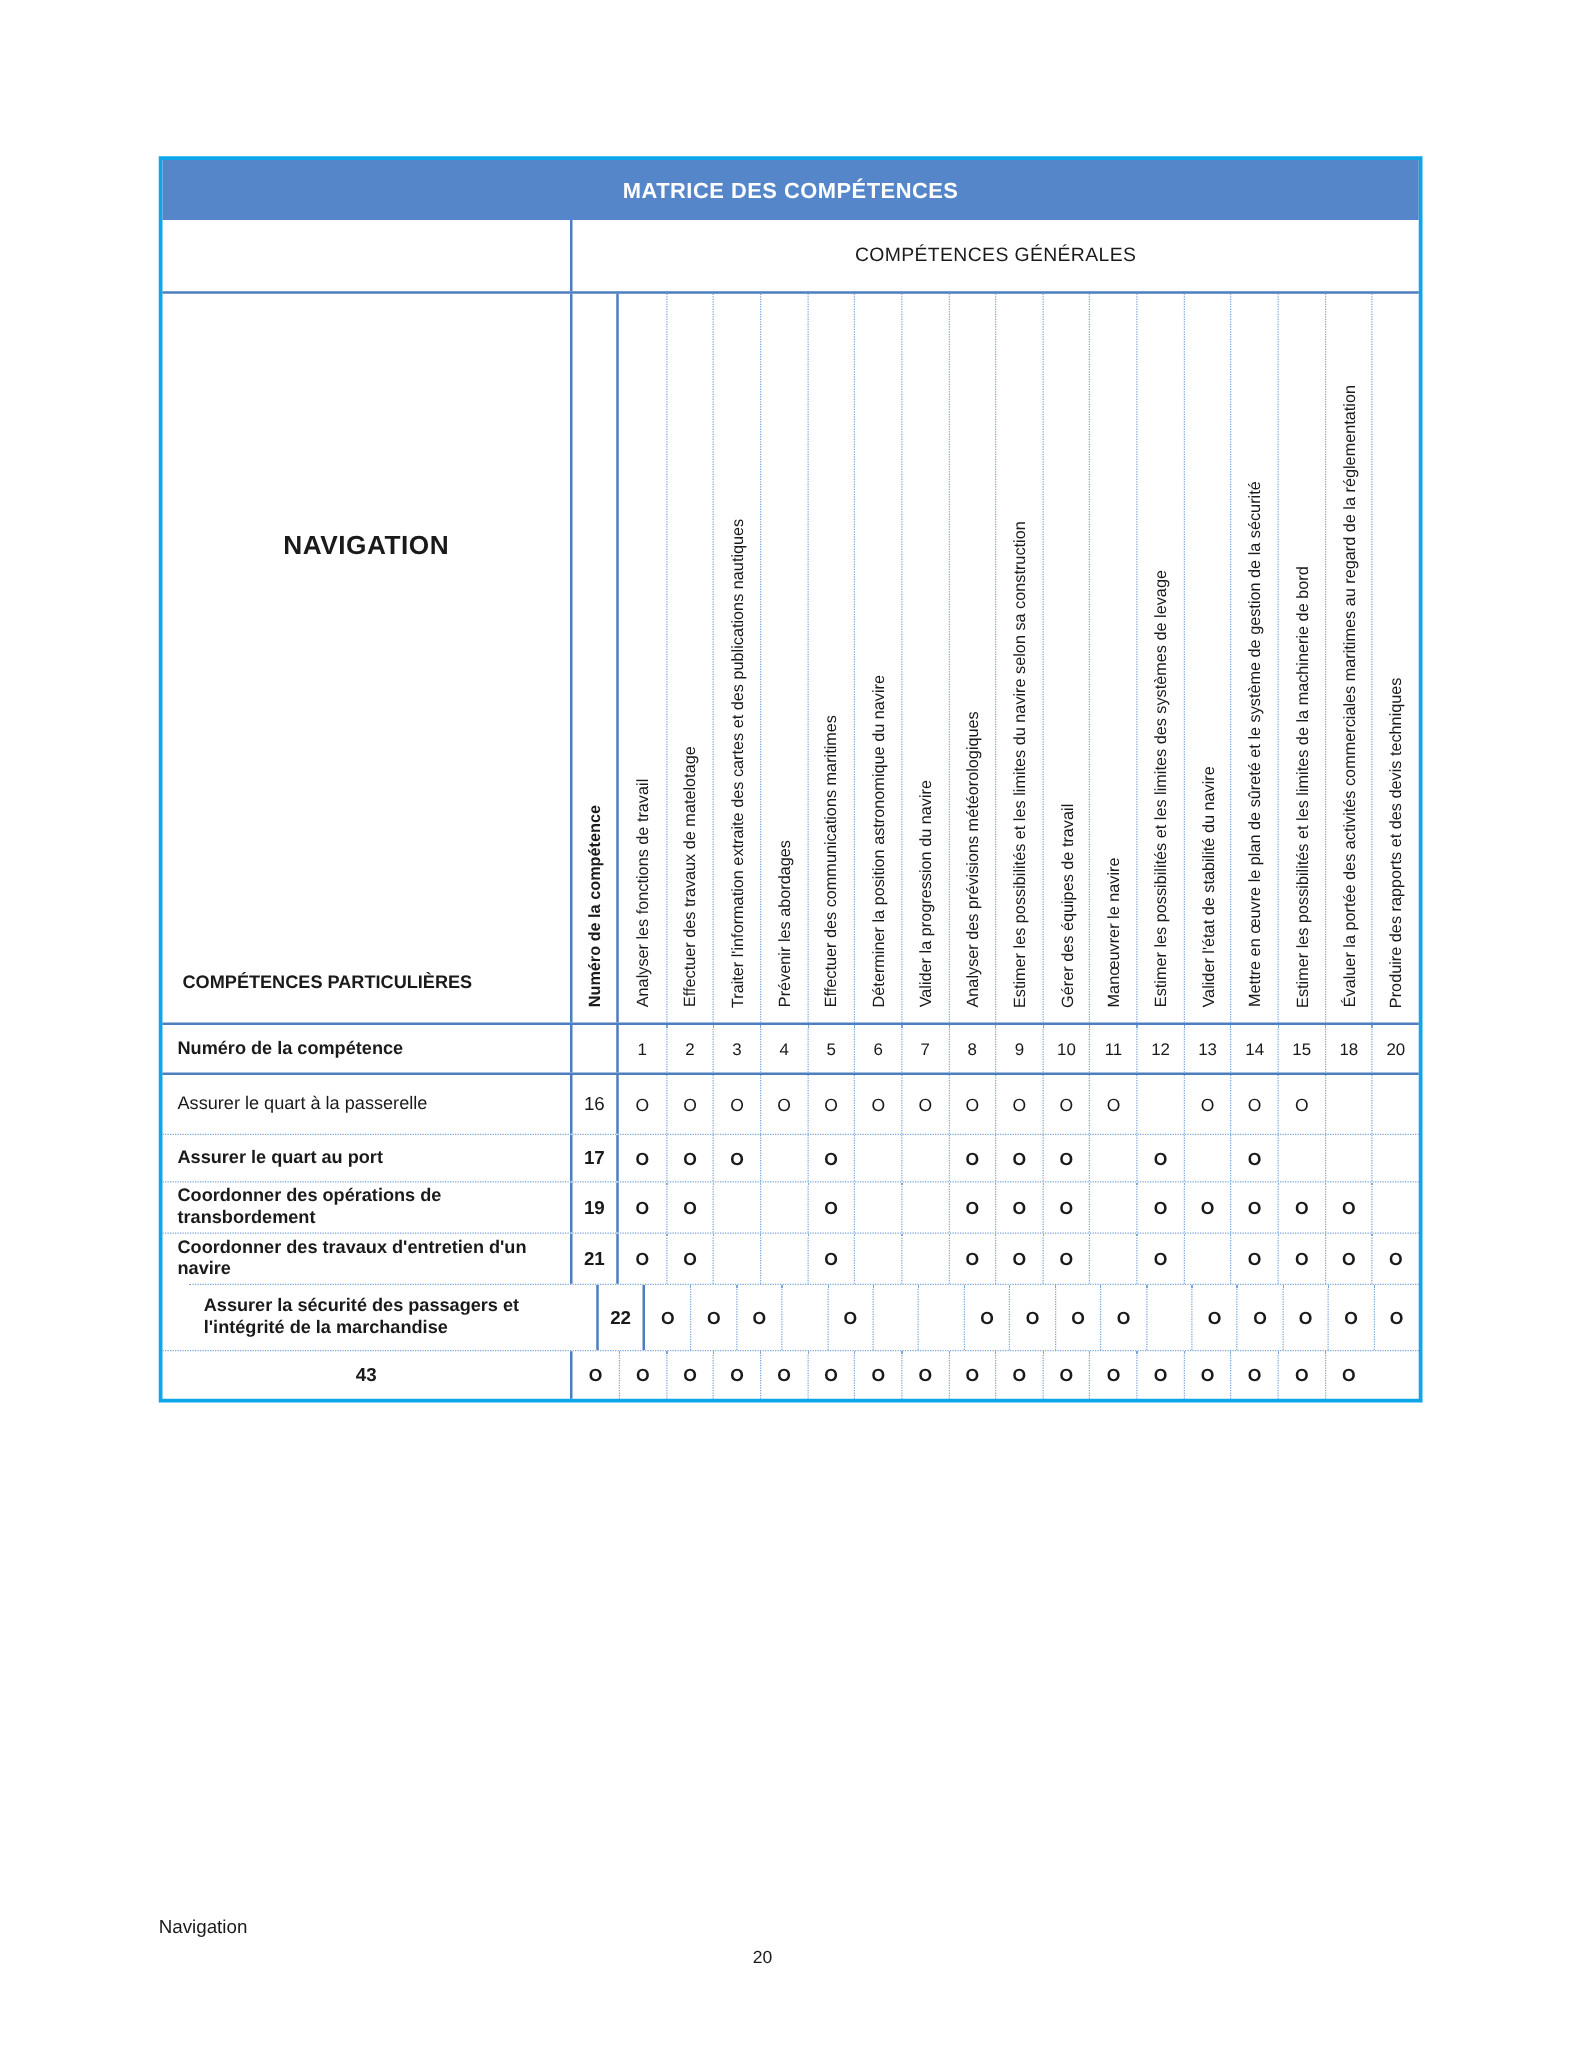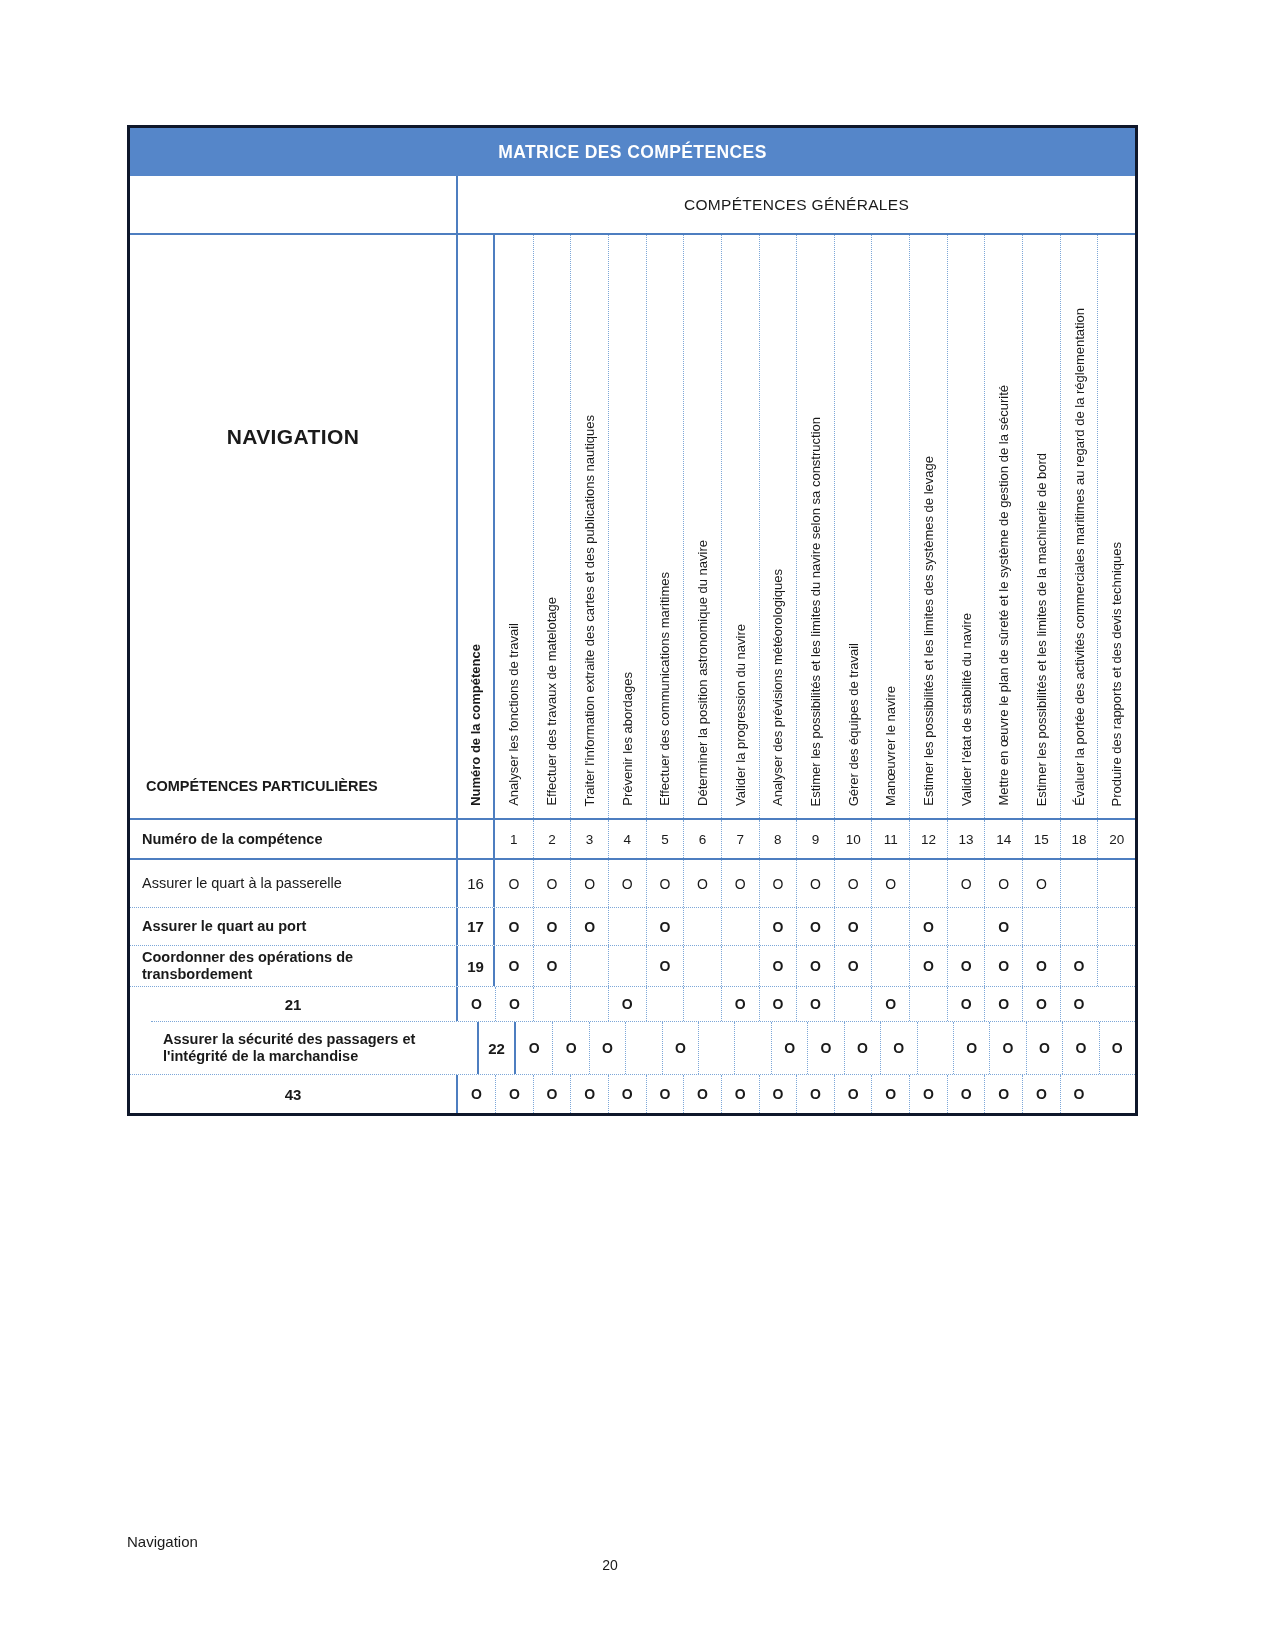--- a/index.html
+++ b/index.html
@@ -9,21 +9,21 @@
     font-family:"Liberation Sans", sans-serif;
     color:#1a1a1a;
     position:relative;
     overflow:hidden;
   }
   .table{
     position:absolute;
     left:127px;top:125px;
     width:1011px;
     box-sizing:border-box;
-    border:3px solid #0f172a;
+    border:3px solid #0ea5e9;
     background:#fff;
   }
   .title-bar{
     height:48px;
     background:#5586c9;
     color:#ffffff;
     font-weight:bold;
     font-size:17.5px;
     letter-spacing:.4px;
     display:flex;align-items:center;justify-content:center;
@@ -413,20 +413,23 @@
         </div>
         <div class="mark-cell">
           <span>O</span>
         </div>
         <div class="mark-cell">
           <span>O</span>
         </div>
         <div class="mark-cell"></div>
       </div>
       <div class="grid drow">
+        <div class="row-label">
+          <span>Coordonner des travaux d'entretien d'un navire</span>
+        </div>
         <div class="row-num">
           <span>21</span>
         </div>
         <div class="mark-cell">
           <span>O</span>
         </div>
         <div class="mark-cell">
           <span>O</span>
         </div>
         <div class="mark-cell"></div>

